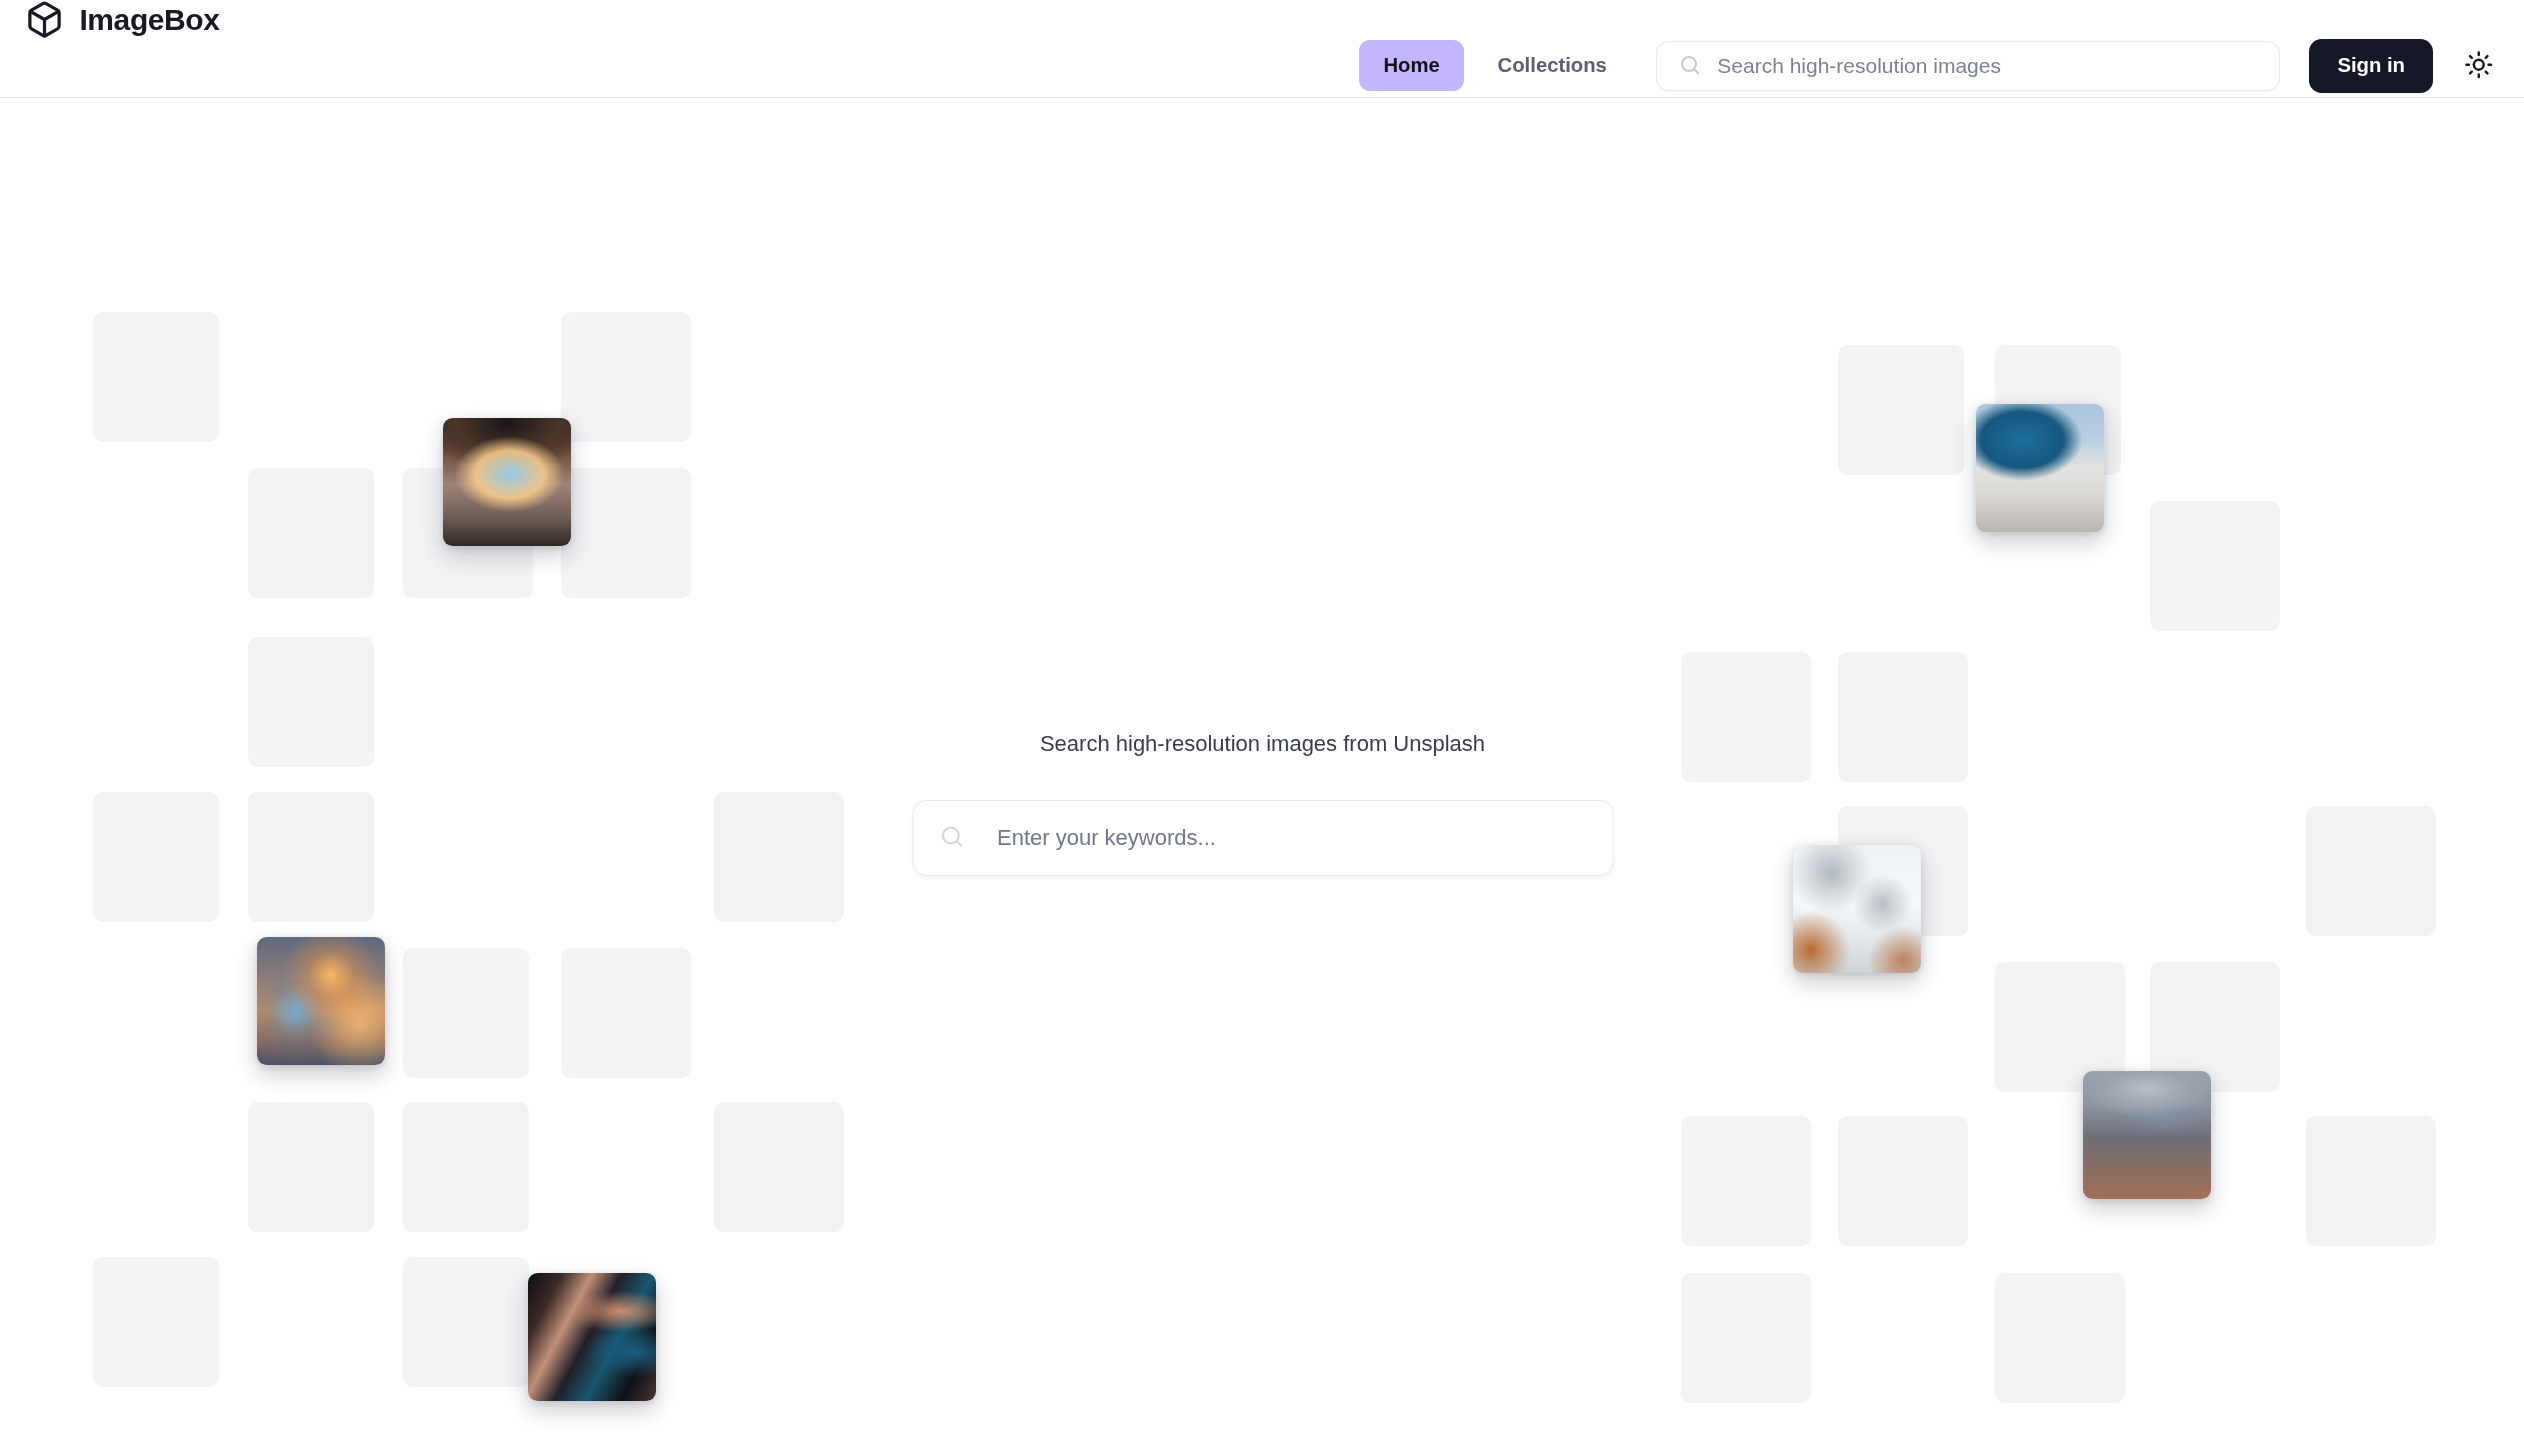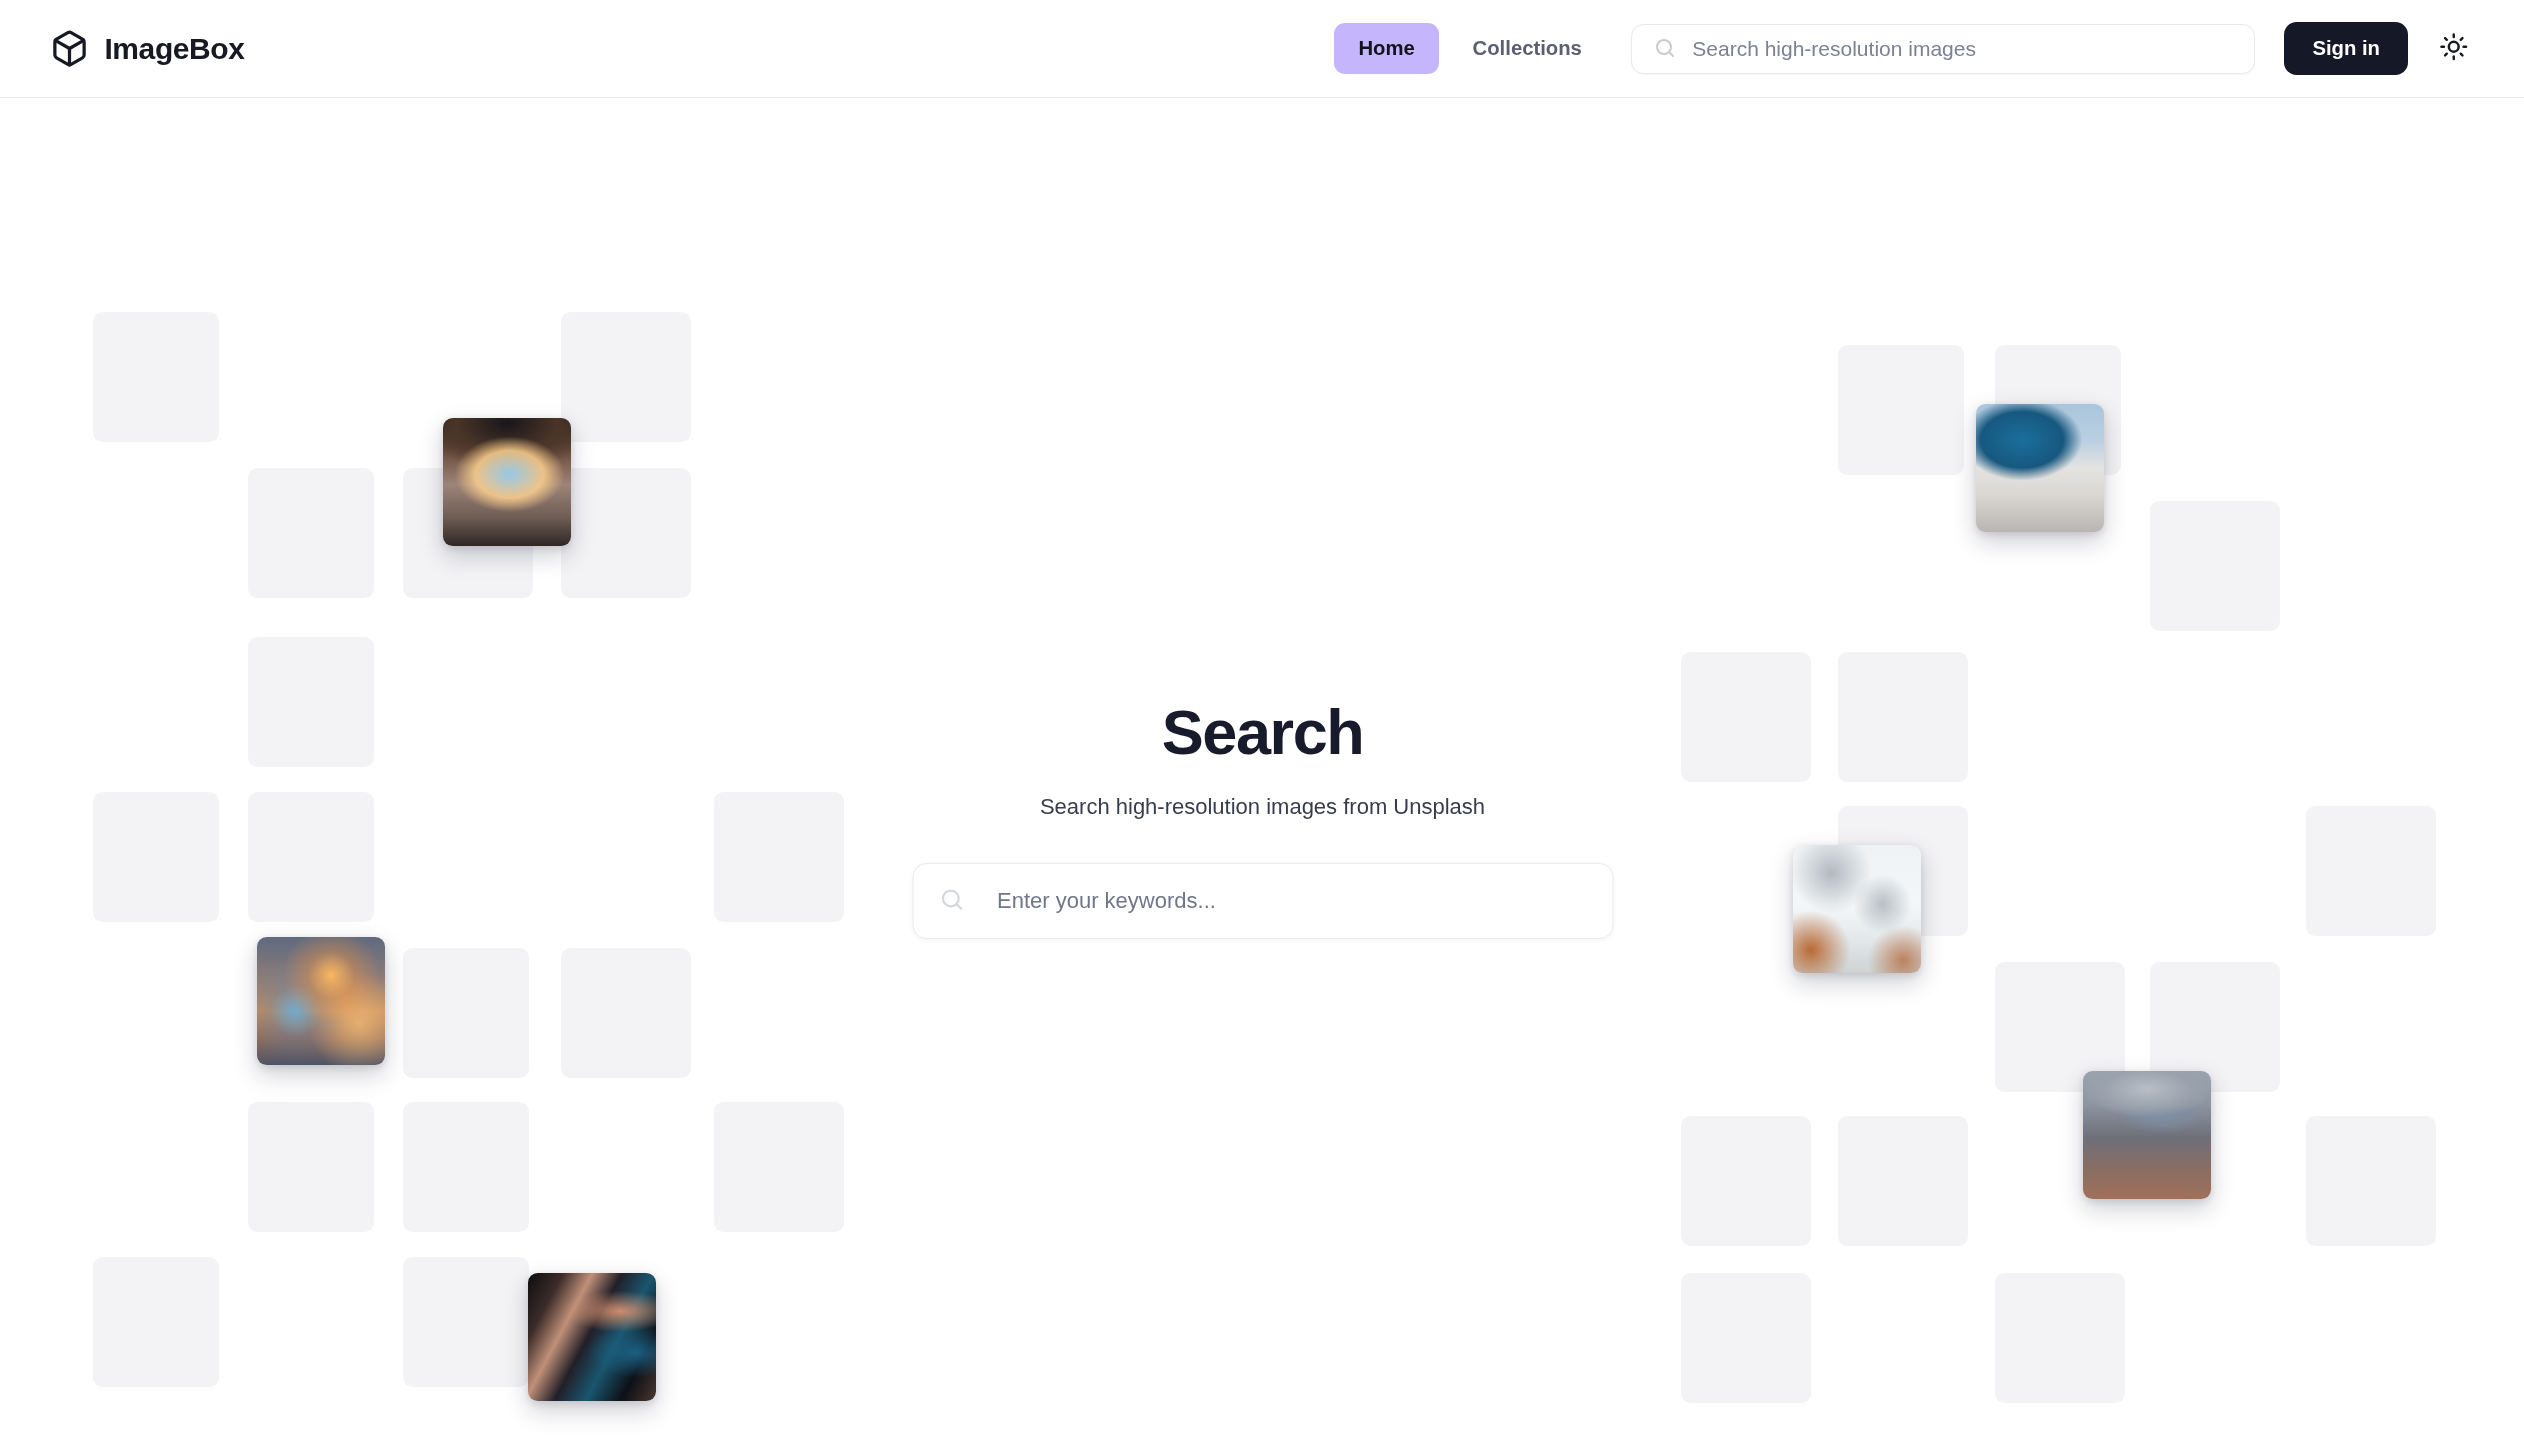--- a/index.html
+++ b/index.html
@@ -19,22 +19,23 @@
 
   
   .header {
     position: relative;
     z-index: 50;
     height: 98px;
     width: 100%;
     background: #ffffff;
     border-bottom: 1.4px solid #e7e8ee;
     display: flex;
-    align-items: center;
-    padding: 0 50px;
+    align-items: flex-start;
+    padding: 0 25px;
+    flex-direction: column;
   }
 
   .brand {
     display: flex;
     align-items: center;
     gap: 15.4px;
     cursor: pointer;
   }
   .brand-icon { width: 39px; height: 39px; display: block; }
   .brand-name {
@@ -325,21 +326,20 @@
       <div class="tile" style="left: 1995px; top: 1175px; width: 130px; height: 130px; background: rgb(243, 243, 245);"></div>
       <div class="tile photo ph-arch" title="cave arch over mountains at sunset" style="left: 443px; top: 320px; width: 128px; height: 128px;"></div>
       <div class="tile photo ph-street" title="neon-lit japanese street at dusk" style="left: 257px; top: 839px; width: 128px; height: 128px;"></div>
       <div class="tile photo ph-fluid" title="abstract copper and teal fluid waves" style="left: 528px; top: 1175px; width: 128px; height: 128px;"></div>
       <div class="tile photo ph-santorini" title="blue-domed santorini church" style="left: 1976px; top: 306px; width: 128px; height: 128px;"></div>
       <div class="tile photo ph-winter" title="snowy winter forest valley" style="left: 1793px; top: 747px; width: 128px; height: 128px;"></div>
       <div class="tile photo ph-mountain" title="rocky mountain peak under clouds" style="left: 2083px; top: 973px; width: 128px; height: 128px;"></div>
     </div>
 
   <section class="hero">
-    <h1 class="hero-title">Search</h1>
     <p class="hero-sub">Search high-resolution images from Unsplash</p>
 
     <div class="hero-search">
       <span>
         <svg class="mag" viewBox="0 0 24 24" fill="none" stroke="#9aa0b0" stroke-width="2" stroke-linecap="round" stroke-linejoin="round">
           <circle cx="11" cy="11" r="7"></circle>
             <path d="M20 20l-3.6-3.6"></path>
         </svg>
       </span>
       <input type="text" value="" placeholder="Enter your keywords..." style="">

